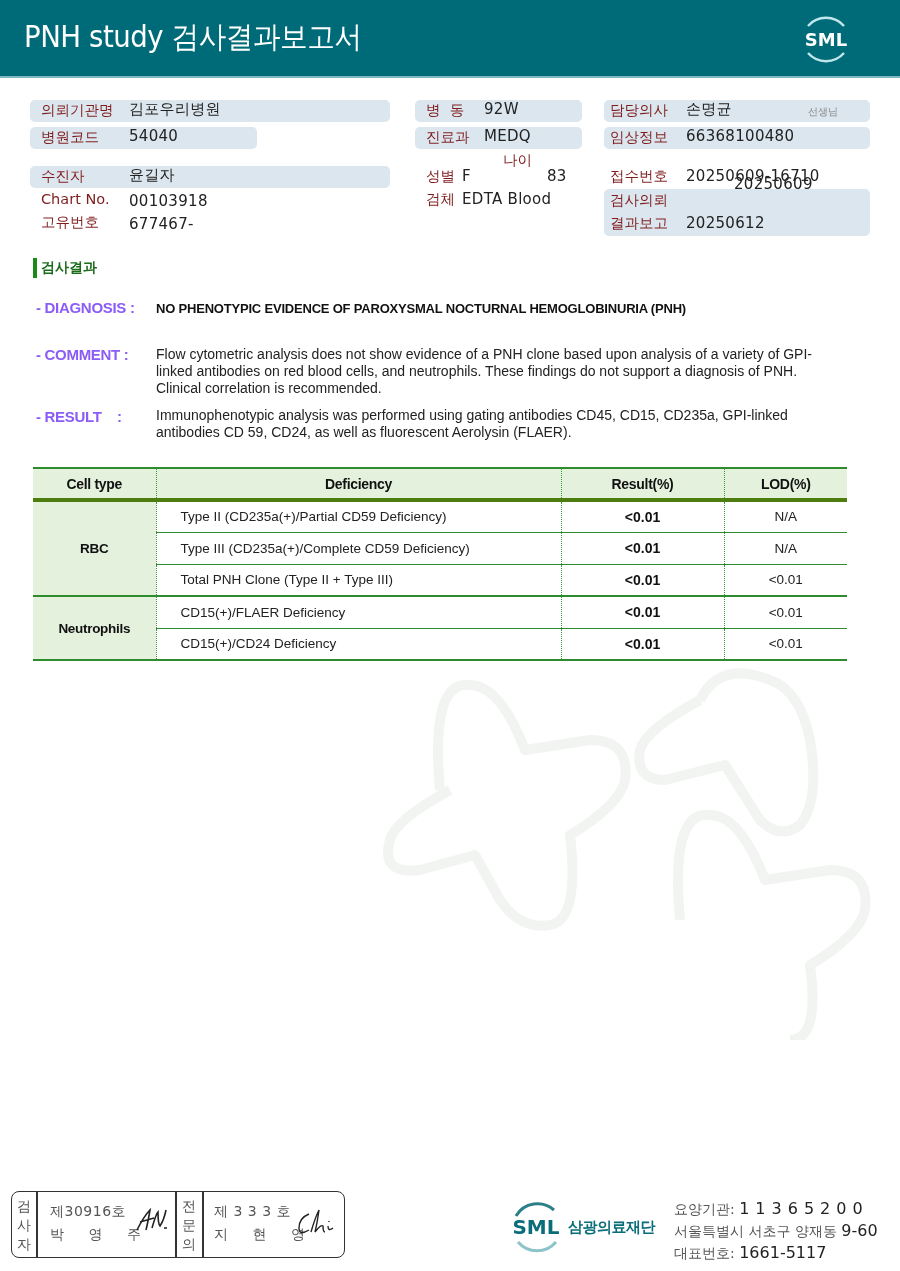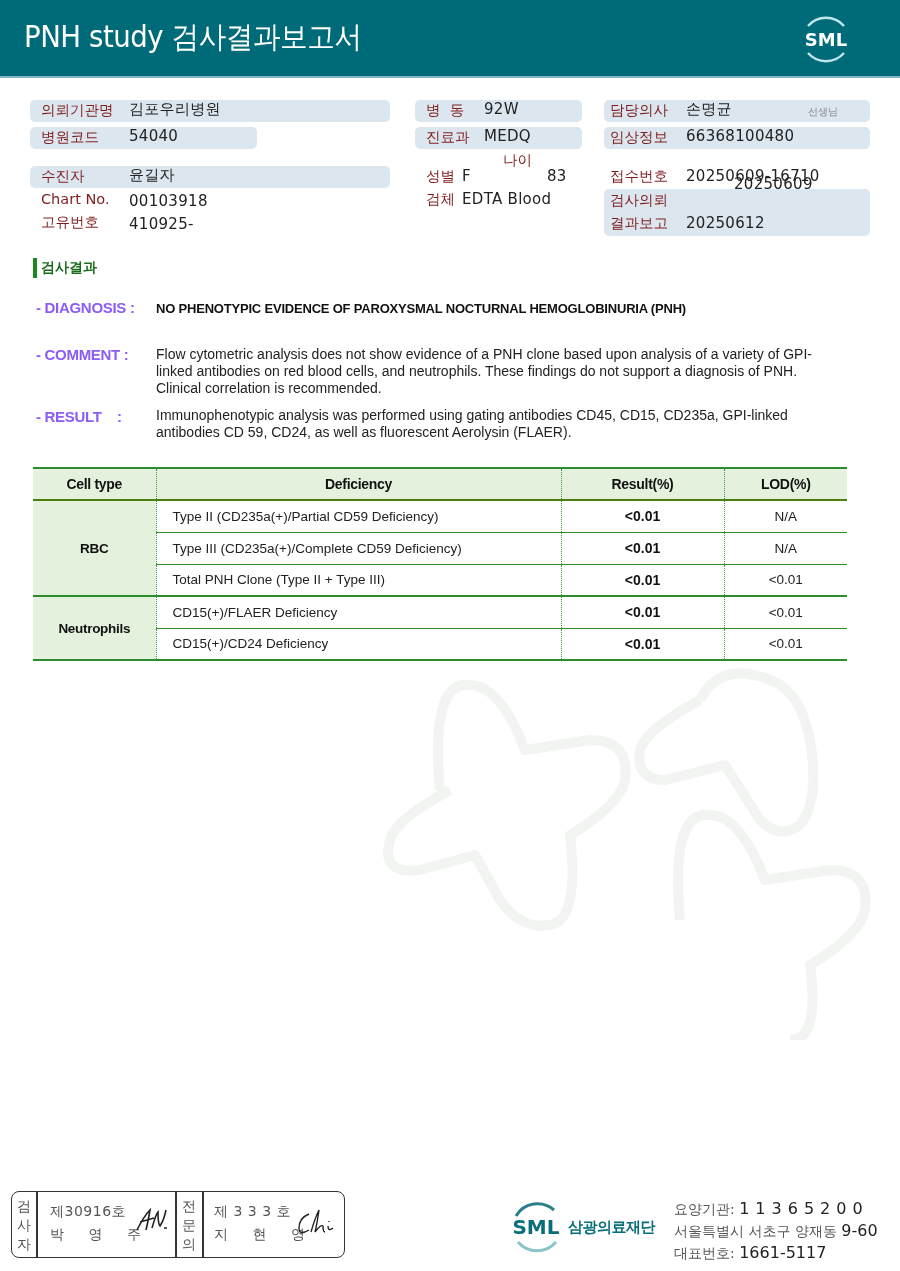--- a/index.html
+++ b/index.html
@@ -18,24 +18,24 @@
   
   .section-marker { position: absolute; left: 33px; top: 258px; width: 4px; height: 20px; background: #1a8a1a; }
   .section-title { position: absolute; left: 41px; top: 259px; font-size: 14px; font-weight: bold; color: #1a6b1a; }
 
   .rlabel { position: absolute; left: 36px; font-size: 15px; font-weight: bold; color: #8b5cf6; font-family: "Liberation Sans", sans-serif; letter-spacing: -0.3px; }
   .rtext { position: absolute; left: 156px; width: 700px; font-size: 14px; color: #222; line-height: 17px; font-family: "Liberation Sans", sans-serif; }
   .rtext.bold { font-weight: bold; font-size: 13px; color: #111; letter-spacing: -0.2px; }
 
   
   table.res { position: absolute; left: 33px; top: 467px; width: 814px; border-collapse: collapse; font-family: "Liberation Sans", sans-serif; font-size: 13.5px; }
-  table.res th { background: #e4f1dc; height: 32px; font-weight: bold; color: #111; font-size: 14px; letter-spacing: -0.3px; border-top: 2px solid #2e8b2e; border-bottom: 2px solid #4d7c0f; }
+  table.res th { background: #e4f1dc; height: 32px; font-weight: bold; color: #111; font-size: 14px; letter-spacing: -0.3px; border-top: 2px solid #2e8b2e; border-bottom: 4px solid #4d7c0f; }
   table.res td { height: 32px; border-bottom: 1px solid #2e8b2e; color: #222; }
   table.res .c1 { width: 123px; text-align: center; }
-  table.res .c2 { width: 405px; text-align: left; padding-left: 16px; }
+  table.res .c2 { width: 405px; text-align: left; padding-left: 24px; }
   table.res .c3 { width: 163px; text-align: center; }
   table.res .c4 { width: 123px; text-align: center; }
   table.res td.cell-group { background: #e4f1dc; font-weight: bold; color: #111; letter-spacing: -0.3px; border-bottom: 2px solid #2e8b2e; }
   table.res td.last { border-bottom: 2px solid #2e8b2e; }
   table.res .dl { border-left: 1px dotted #3a9a3a; }
   table.res td.bold { font-weight: bold; color: #111; font-size: 14px; }
 
   
   .watermark { position: absolute; left: 360px; top: 640px; width: 540px; height: 400px; pointer-events: none; }
 
@@ -75,21 +75,21 @@
 <span class="val" style="left:129px;top:127px;">54040</span>
 
 <div class="pill" style="left:30px;top:166px;width:360px;"></div>
 <span class="lbl" style="left:41px;top:167px;">수진자</span>
 <span class="val" style="left:129px;top:166px;">윤길자</span>
 
 <span class="lbl" style="left:41px;top:191px;">Chart No.</span>
 <span class="val" style="left:129px;top:192px;">00103918</span>
 
 <span class="lbl" style="left:41px;top:213px;">고유번호</span>
-<span class="val" style="left:129px;top:215px;">410925-</span>
+<span class="val" style="left:129px;top:215px;">677467-</span>
 
 <div class="pill" style="left:415px;top:100px;width:167px;"></div>
 <span class="lbl" style="left:426px;top:101px;white-space:pre;">병  동</span>
 <span class="val" style="left:484px;top:100px;">92W</span>
 
 <div class="pill" style="left:415px;top:127px;width:167px;"></div>
 <span class="lbl" style="left:426px;top:128px;">진료과</span>
 <span class="val" style="left:484px;top:127px;">MEDQ</span>
 
 <span class="lbl" style="left:426px;top:167px;">성별</span>

